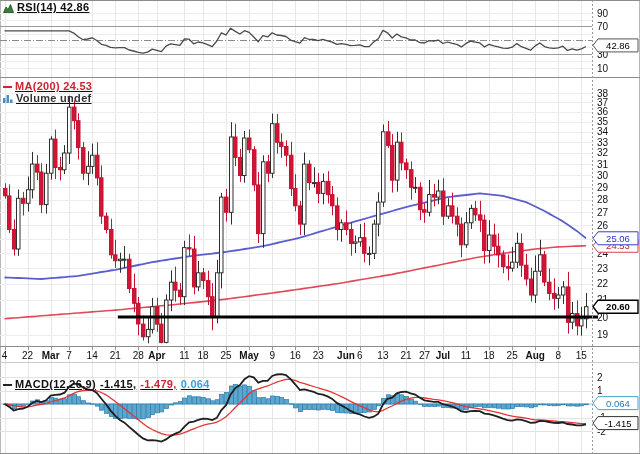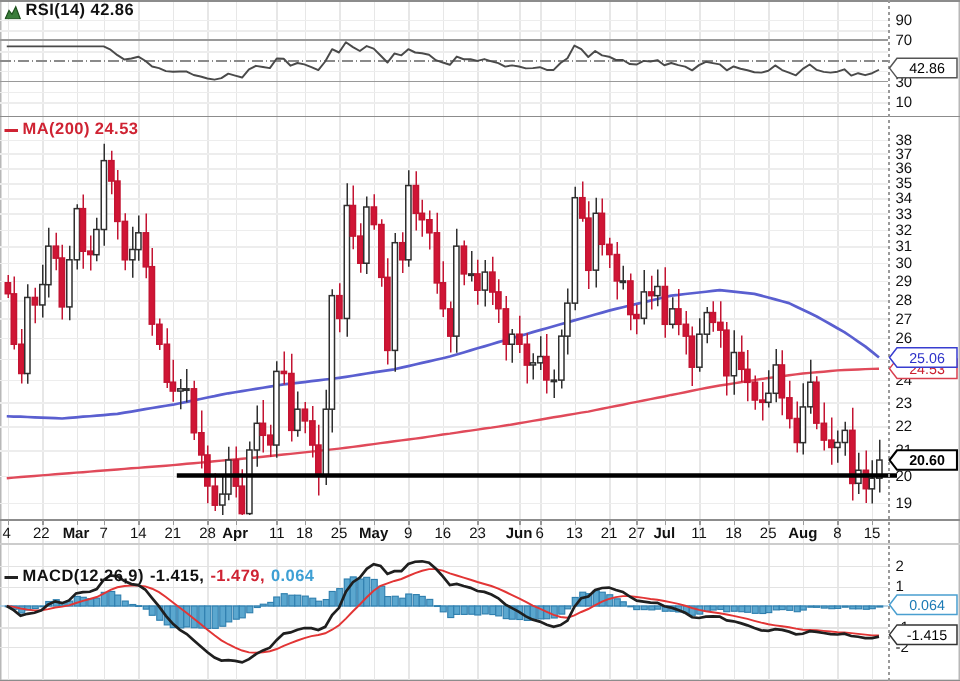--- a/index.html
+++ b/index.html
@@ -1,21 +1,21 @@
 <!DOCTYPE html>
 <html><head>
 <meta charset="utf-8">
 <style>
   html,body{margin:0;padding:0;background:#9a9a9a;}
   .chart-root{position:relative;width:640px;height:454px;background:#ffffff;
     font-family:"Liberation Sans",sans-serif;overflow:hidden;
     box-shadow:inset 0 0 0 1px #b8b8b8;}
   .chart-root svg.main{position:absolute;left:0;top:0;}
   .legend{position:absolute;font-size:11px;font-weight:bold;color:#111;
-    white-space:nowrap;letter-spacing:0.3px;z-index:5;}
+    white-space:nowrap;letter-spacing:0.3px;z-index:5;text-decoration:underline;}
   .legend .row{height:11.5px;line-height:11.5px;display:flex;align-items:center;}
   .legend .icon{margin-right:3px;flex:0 0 auto;}
   .c-blue{color:#2d31c8;} .c-red{color:#cf2333;} .c-lblue{color:#3d9fd4;}
   .dash{display:inline-block;width:9px;height:2px;margin-right:3px;flex:0 0 auto;}
   .sp{display:inline-block;width:4px;}
 </style>
 </head>
 <body>
 
 <div class="chart-root">
@@ -596,20 +596,28 @@
       </svg>
       <span>RSI(14) 42.86</span>
     </div>
   </div>
 
   <div class="legend" style="left:3px;top:81px;">
     <div class="row c-red">
       <span class="dash" style="background:#cf2333"></span>
       <span>MA(200) 24.53</span>
     </div>
+    <div class="row" style="color:#333;">
+      <svg class="icon" width="10" height="9">
+        <rect x="0" y="4" width="2.5" height="5" fill="#4a90c0"></rect>
+        <rect x="3.5" y="1" width="2.5" height="8" fill="#4a90c0"></rect>
+        <rect x="7" y="5.5" width="2.5" height="3.5" fill="#4a90c0"></rect>
+      </svg>
+      <span>Volume undef</span>
+    </div>
   </div>
 
   <div class="legend" style="left:3px;top:379px;">
     <div class="row">
       <span class="dash" style="background:#222"></span>
       <span>MACD(12,26,9)</span>
       <span class="sp"></span>
       <span>-1.415,</span>
       <span class="sp"></span>
       <span class="c-red">-1.479,</span>

